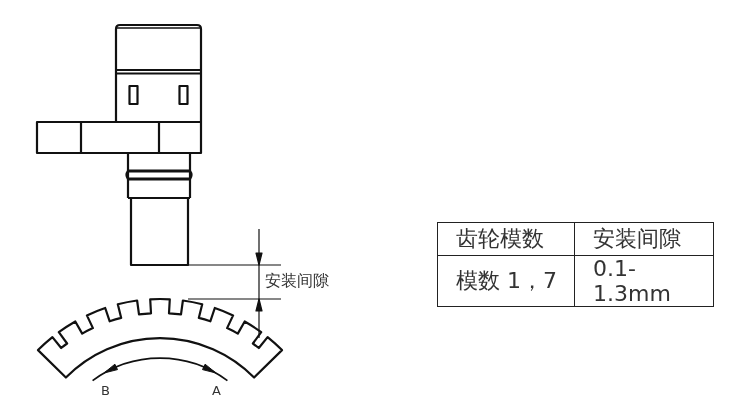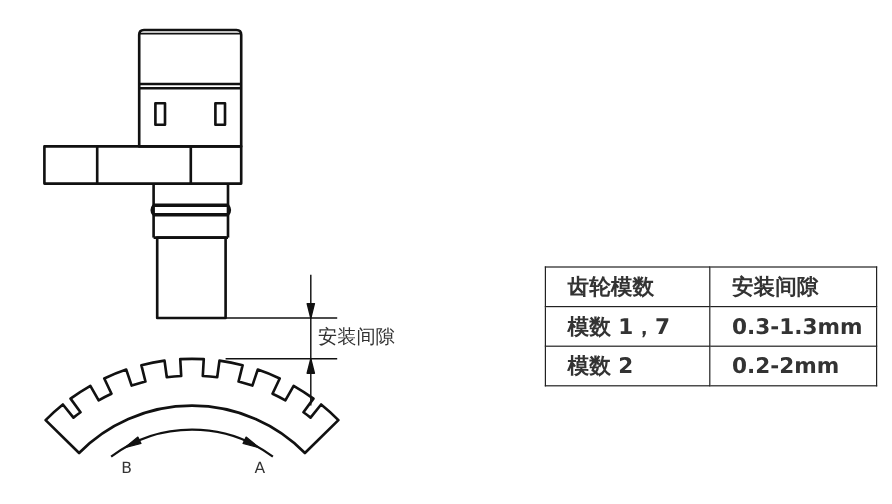--- a/index.html
+++ b/index.html
@@ -1,22 +1,22 @@
 <!DOCTYPE html>
 <html><head>
 <meta charset="utf-8">
 <style>
   html, body { margin: 0; padding: 0; background: #ffffff; }
   body { width: 743px; height: 420px; position: relative; overflow: hidden;
          font-family: "DejaVu Sans", "Liberation Sans", sans-serif; color: #222; }
   #drawing { position: absolute; left: 0; top: 0; }
   .lbl { position: absolute; font-size: 16px; color: #333; white-space: nowrap; }
   .letter { position: absolute; font-size: 13px; color: #333; }
-  table.spec { position: absolute; left: 454px; top: 222px; width: 277px;
-               border-collapse: collapse; font-size: 18px; color: #333; font-weight: bold; }
+  table.spec { position: absolute; left: 437px; top: 222px; width: 277px;
+               border-collapse: collapse; font-size: 22px; color: #333; }
   table.spec td { border: 1.5px solid #222; height: 32px; padding: 0 0 0 18px;
                   text-align: left; vertical-align: middle; }
   table.spec td.c1 { width: 118px; }
 </style>
 </head>
 <body>
 
 <svg id="drawing" width="743" height="420" viewBox="0 0 743 420" xmlns="http://www.w3.org/2000/svg">
   <g fill="none" stroke="#111" stroke-width="2.2" stroke-linejoin="round">
 
@@ -66,20 +66,16 @@
 <div class="letter" style="left:212px; top:383px;">A</div>
 
 <table class="spec">
   <tbody>
       <tr>
     <td class="c1">齿轮模数</td>
     <td>安装间隙</td>
   </tr>
   <tr>
     <td class="c1">模数 1，7</td>
-    <td>0.3-1.3mm</td>
-  </tr>
-  <tr>
-    <td class="c1">模数 2</td>
-    <td>0.2-2mm</td>
+    <td>0.1-1.3mm</td>
   </tr>
 </tbody>
   </table>
 
 </body></html>

